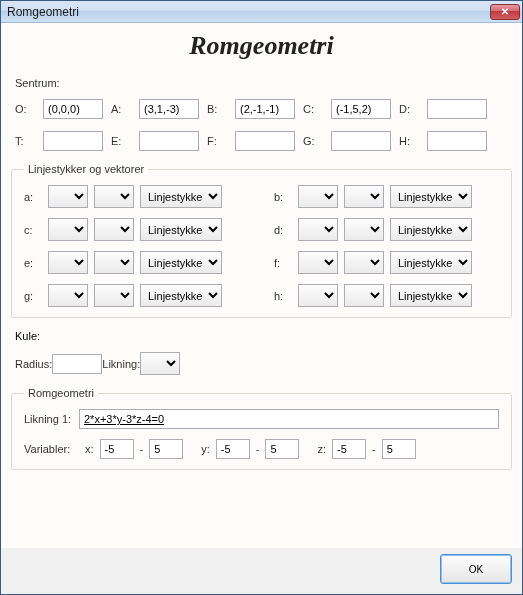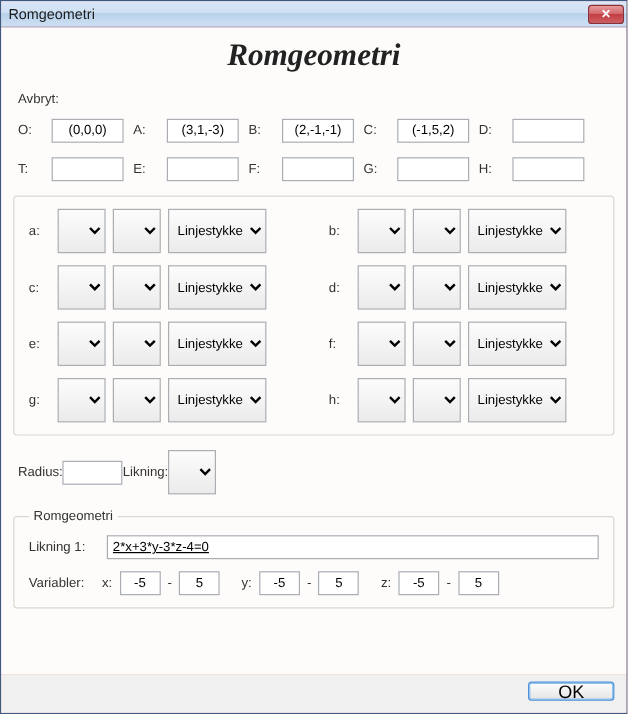--- a/index.html
+++ b/index.html
@@ -79,75 +79,74 @@
     column-gap: 8px;
     row-gap: 12px;
     align-items: center;
   }
   .pt-label { font-size: 11px; color: #333; text-align: left; }
   input.text {
     height: 20px;
     border: 1px solid #abadb3;
     padding: 1px 4px;
     font-size: 11px;
-    text-align: center;
+    text-align: left;
     background: #fff;
   }
   input.text.wide { text-align: left; }
   .lines-grid {
     display: grid;
     grid-template-columns: 18px 40px 40px 82px 40px 18px 40px 40px 82px;
     column-gap: 6px;
     row-gap: 10px;
     align-items: center;
   }
   .lbl { font-size: 11px; color: #333; }
   .spacer-col {}
   select.dd {
-    height: 37px;
+    height: 23px;
     border: 1px solid #abadb3;
     background: linear-gradient(to bottom, #fcfcfc, #ebebeb);
     font-size: 11px;
     padding-left: 3px;
   }
   select.dd.narrow { width: 40px; }
   select.dd.type { width: 82px; }
   .kule-row {
     display: flex;
     align-items: center;
   }
   .kule-label { font-size: 11px; margin-bottom: 10px; }
   .surface-row {
     display: flex;
     align-items: center;
-    gap: 10px;
     margin-bottom: 10px;
   }
   .surface-row input.text { flex: 1; text-align: left; text-decoration: underline; }
   .var-row {
     display: flex;
     align-items: center;
     gap: 6px;
   }
   .var-row input.text { width: 34px; }
   .dash { font-size: 11px; color: #333; }
   .footer {
     display: flex;
     justify-content: flex-end;
     gap: 10px;
     padding: 6px 10px 10px;
     background: #f0f0f0;
   }
   button.btn {
     min-width: 72px;
-    height: 16px;
+    height: 30px;
     border: 1px solid #888;
     border-radius: 3px;
     background: linear-gradient(to bottom, #fdfdfd, #e5e5e5);
-    font-size: 15px;
+    font-size: 10px;
     padding: 0 12px;
   }
   button.btn.default {
     border: 1px solid #4a90d9;
     box-shadow: 0 0 0 1px #8fc0f0 inset;
   }
 </style>
 </head>
 <body>
 
@@ -156,21 +155,21 @@
     <span class="titlebar-title">Romgeometri</span>
     <div class="close-btn">
       <span>✕</span>
     </div>
   </div>
 
   <div class="content">
     <div class="main-title">Romgeometri</div>
 
     <div class="points-area">
-      <div class="points-label">Avbryt:</div>
+      <div class="points-label">Sentrum:</div>
       <div class="points-grid">
         <span class="pt-label">O:</span>
         <input class="text" value="(0,0,0)" style="">
         <span class="pt-label">A:</span>
         <input class="text" value="(3,1,-3)" style="">
         <span class="pt-label">B:</span>
         <input class="text" value="(2,-1,-1)" style="">
         <span class="pt-label">C:</span>
         <input class="text" value="(-1,5,2)" style="">
         <span class="pt-label">D:</span>
@@ -183,20 +182,21 @@
         <span class="pt-label">F:</span>
         <input class="text" value="" style="">
         <span class="pt-label">G:</span>
         <input class="text" value="" style="">
         <span class="pt-label">H:</span>
         <input class="text" value="" style="">
       </div>
     </div>
 
     <fieldset>
+      <legend>Linjestykker og vektorer</legend>
       <div class="lines-grid">
 
         <span class="lbl">a:</span>
         <select class="dd narrow"><option></option></select>
         <select class="dd narrow"><option></option></select>
         <select class="dd type"><option>Linjestykke</option></select>
         <span class="spacer-col"></span>
         <span class="lbl">b:</span>
         <select class="dd narrow"><option></option></select>
         <select class="dd narrow"><option></option></select>
@@ -228,20 +228,21 @@
         <select class="dd type"><option>Linjestykke</option></select>
         <span class="spacer-col"></span>
         <span class="lbl">h:</span>
         <select class="dd narrow"><option></option></select>
         <select class="dd narrow"><option></option></select>
         <select class="dd type"><option>Linjestykke</option></select>
       </div>
     </fieldset>
 
     <div class="points-area">
+      <div class="kule-label">Kule:</div>
       <div class="kule-row">
         <span class="lbl">Radius:</span>
         <input class="text" style="width: 50px;" value="">
         <span class="lbl">Likning:</span>
         <select class="dd narrow"><option></option></select>
       </div>
     </div>
 
     <fieldset>
       <legend>Romgeometri</legend>

